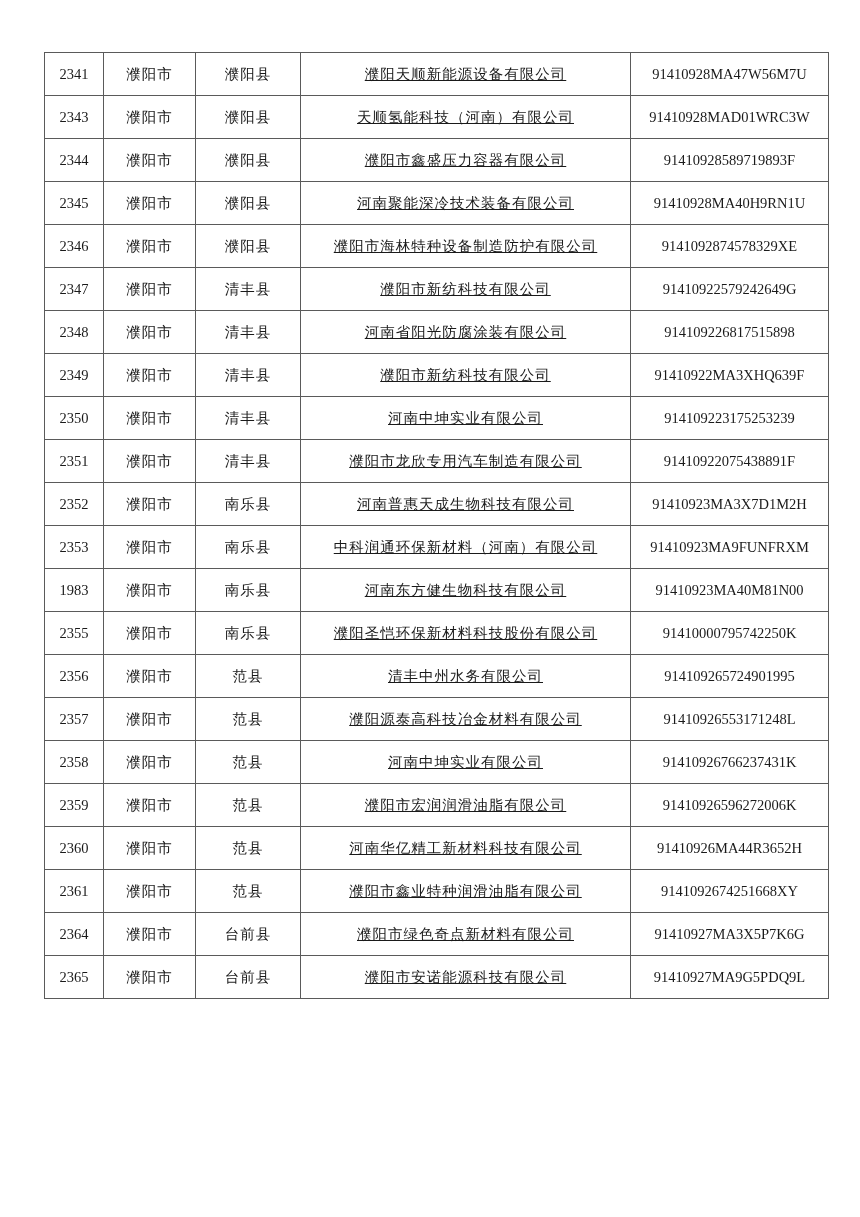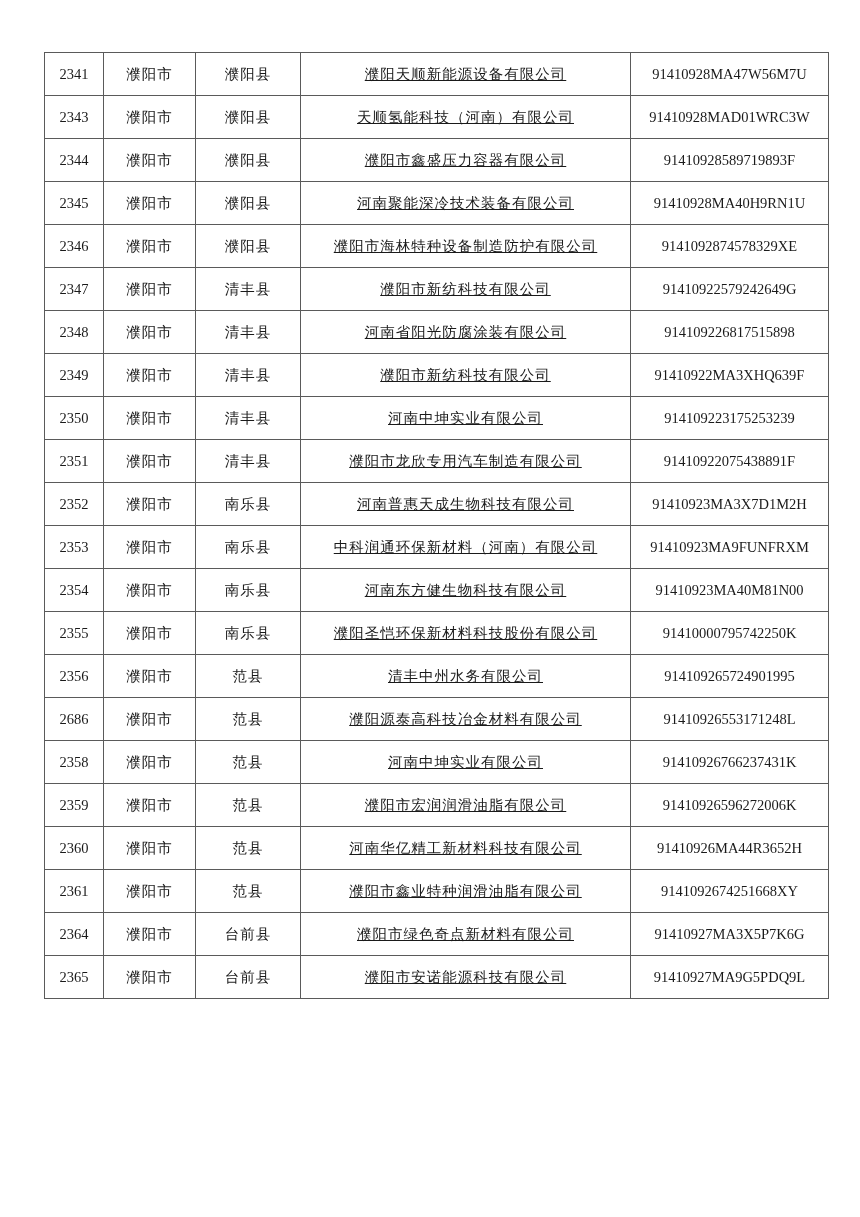--- a/index.html
+++ b/index.html
@@ -142,21 +142,21 @@
 
   <tr>
     <td class="c-no">2353</td>
     <td class="c-city">濮阳市</td>
     <td class="c-county">南乐县</td>
     <td class="c-name">中科润通环保新材料（河南）有限公司</td>
     <td class="c-code">91410923MA9FUNFRXM</td>
   </tr>
 
   <tr>
-    <td class="c-no">2354</td>
+    <td class="c-no">1983</td>
     <td class="c-city">濮阳市</td>
     <td class="c-county">南乐县</td>
     <td class="c-name">河南东方健生物科技有限公司</td>
     <td class="c-code">91410923MA40M81N00</td>
   </tr>
 
   <tr>
     <td class="c-no">2355</td>
     <td class="c-city">濮阳市</td>
     <td class="c-county">南乐县</td>
@@ -166,21 +166,21 @@
 
   <tr>
     <td class="c-no">2356</td>
     <td class="c-city">濮阳市</td>
     <td class="c-county">范县</td>
     <td class="c-name">清丰中州水务有限公司</td>
     <td class="c-code">914109265724901995</td>
   </tr>
 
   <tr>
-    <td class="c-no">2686</td>
+    <td class="c-no">2357</td>
     <td class="c-city">濮阳市</td>
     <td class="c-county">范县</td>
     <td class="c-name">濮阳源泰高科技冶金材料有限公司</td>
     <td class="c-code">91410926553171248L</td>
   </tr>
 
   <tr>
     <td class="c-no">2358</td>
     <td class="c-city">濮阳市</td>
     <td class="c-county">范县</td>

